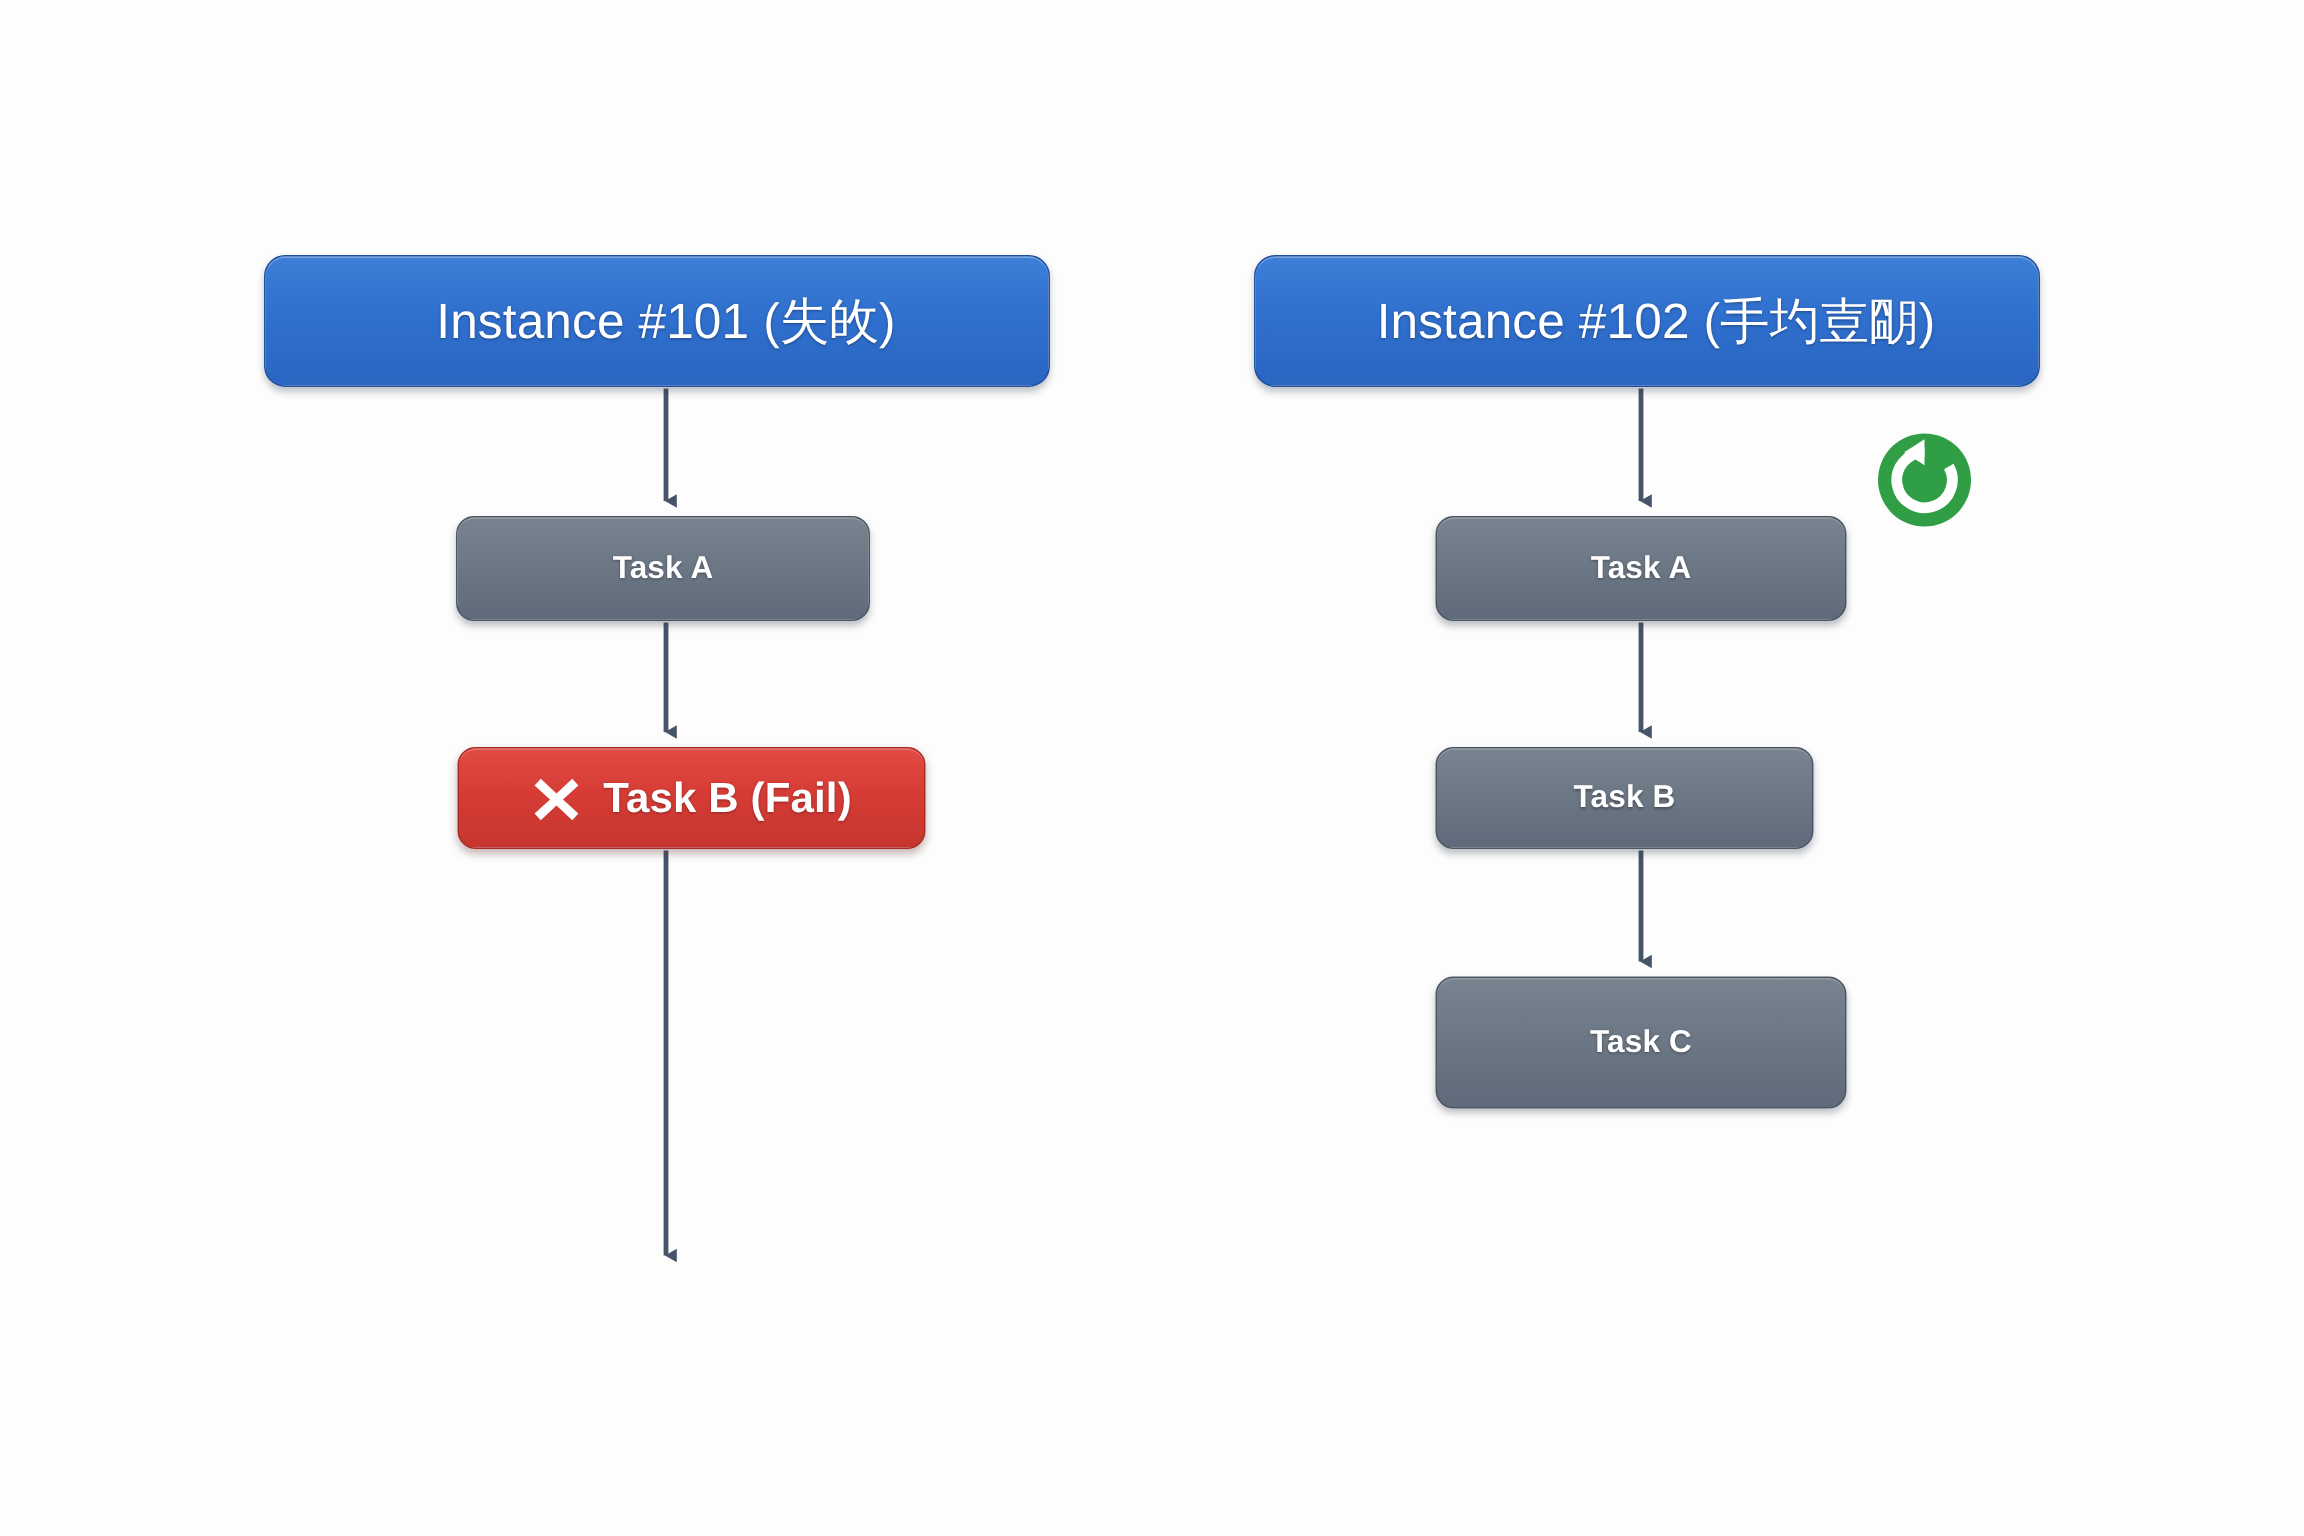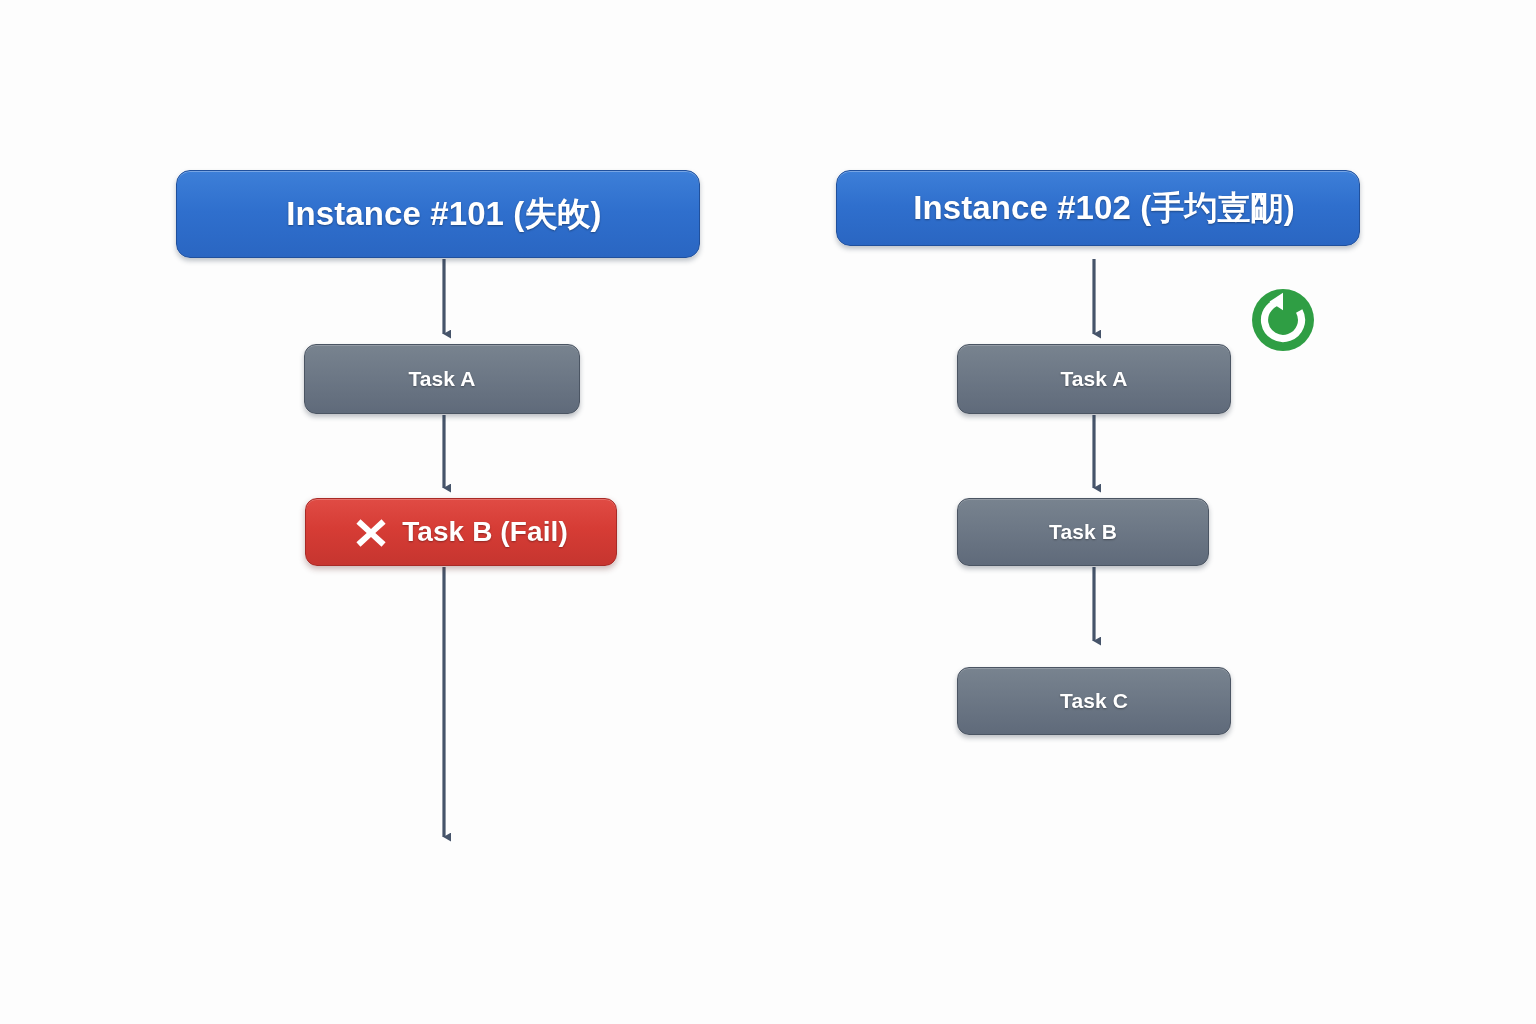--- a/index.html
+++ b/index.html
@@ -34,21 +34,21 @@
   .node-label {
     display: inline-block;
   }
 
   
   .node.header {
     background: linear-gradient(180deg, #3d7fd8 0%, #2f6fcd 48%, #2a66c2 100%);
     border: 1.5px solid #20509c;
     border-radius: 14px;
     font-size: 33px;
-    font-weight: bold;
+    font-weight: normal;
     text-shadow: 0 1px 2px rgba(0,0,0,.35);
     box-shadow: 0 3px 5px rgba(30,45,70,.28),
                 inset 0 1px 0 rgba(255,255,255,.30);
     padding-left: 12px;
   }
 
   
   .node.task {
     background: linear-gradient(180deg, #78838f 0%, #6d7886 45%, #5f6a7a 100%);
     border: 1.5px solid #4b5563;
@@ -130,33 +130,33 @@
   <div class="node fail" id="n-b101" style="left:305px; top:498px; width:312px; height:68px;">
     <span class="fail-x">
       <svg width="34" height="34" viewBox="0 0 34 34" xmlns="http://www.w3.org/2000/svg">
         <path d="M6.5 4.2 L17 14.0 L27.5 4.2 L31.6 8.7 L21.3 18.0 L31.6 27.3
                  L27.5 31.8 L17 22.0 L6.5 31.8 L2.4 27.3 L12.7 18.0 L2.4 8.7 Z" fill="#ffffff"></path>
       </svg>
     </span>
     <span class="node-label">Task B (Fail)</span>
   </div>
 
-  <div class="node header" id="n-h102" style="left:836px; top:170px; width:524px; height:76px;">
+  <div class="node header" id="n-h102" style="left:836px; top:170px; width:524px; height:88px;">
     <span class="node-label">Instance #102 (手圴壴朙)</span>
   </div>
 
   <div class="node task" id="n-a102" style="left:957px; top:344px; width:274px; height:70px;">
     <span class="node-label">Task A</span>
   </div>
 
   <div class="node task" id="n-b102" style="left:957px; top:498px; width:252px; height:68px;">
     <span class="node-label">Task B</span>
   </div>
 
-  <div class="node task" id="n-c102" style="left:957px; top:651px; width:274px; height:68px;margin-top:16px;">
+  <div class="node task" id="n-c102" style="left:957px; top:651px; width:274px; height:88px;">
     <span class="node-label">Task C</span>
   </div>
 
   <div class="retry-badge" style="left:1249px; top:286px;">
     <svg width="68" height="68" viewBox="0 0 68 68" xmlns="http://www.w3.org/2000/svg">
       <circle cx="34" cy="34" r="31" fill="#2f9e44"></circle>
       <path d="M4 40 L22 30 L24 50 Z" fill="#2f9e44"></path>
       <path d="M34 15.5 A 18.5 18.5 0 1 0 50.2 25.0" fill="none" stroke="#ffffff" stroke-width="7.2" stroke-linecap="butt"></path>
       <path d="M34 6.8 L34 24.2 L20.5 15.5 Z" fill="#ffffff"></path>
     </svg>

